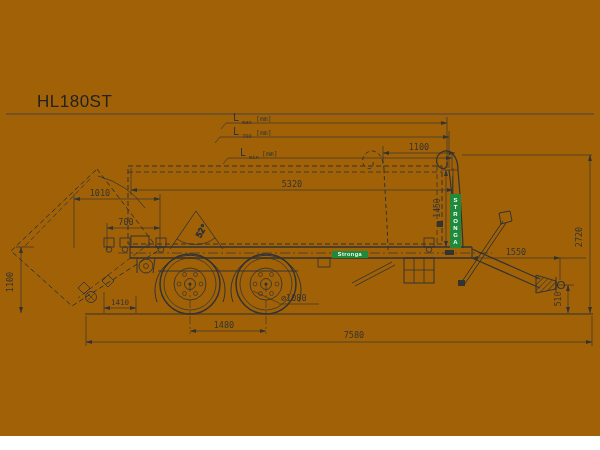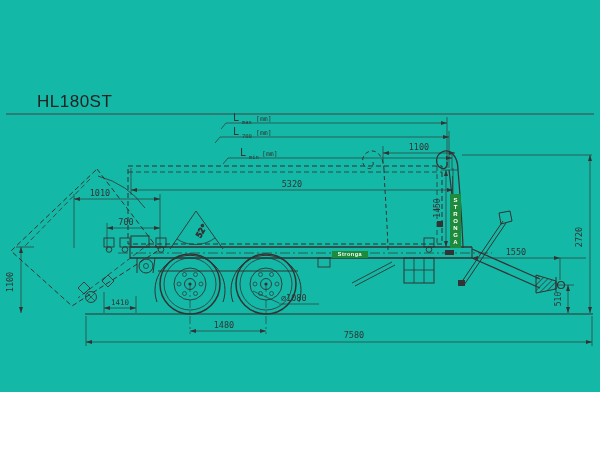--- a/index.html
+++ b/index.html
@@ -1,16 +1,16 @@
 <!DOCTYPE html>
 <html><head>
 <meta charset="utf-8">
 <style>
   html,body{margin:0;padding:0;background:#fff;}
-  #canvas{position:relative;width:600px;height:392px;background:#14b8a6;overflow:hidden;
+  #canvas{position:relative;width:600px;height:436px;background:#a16207;overflow:hidden;
           font-family:"Liberation Sans",sans-serif;}
   #title{position:absolute;left:37px;top:92px;font-size:17px;color:#222;letter-spacing:.5px;}
   svg{position:absolute;left:0;top:0;}
   svg text{font-family:"DejaVu Sans Mono",monospace;fill:#333;}
   .vlogo{position:absolute;left:450px;top:194px;width:11px;height:54px;
          display:flex;align-items:center;justify-content:center;
          writing-mode:vertical-rl;text-orientation:upright;
          font-size:6px;font-weight:bold;color:#fff;letter-spacing:1px;line-height:1;}
   .badge{position:absolute;left:332px;top:251px;width:36px;height:7px;
          font-size:5.5px;color:#fff;text-align:center;line-height:7px;

